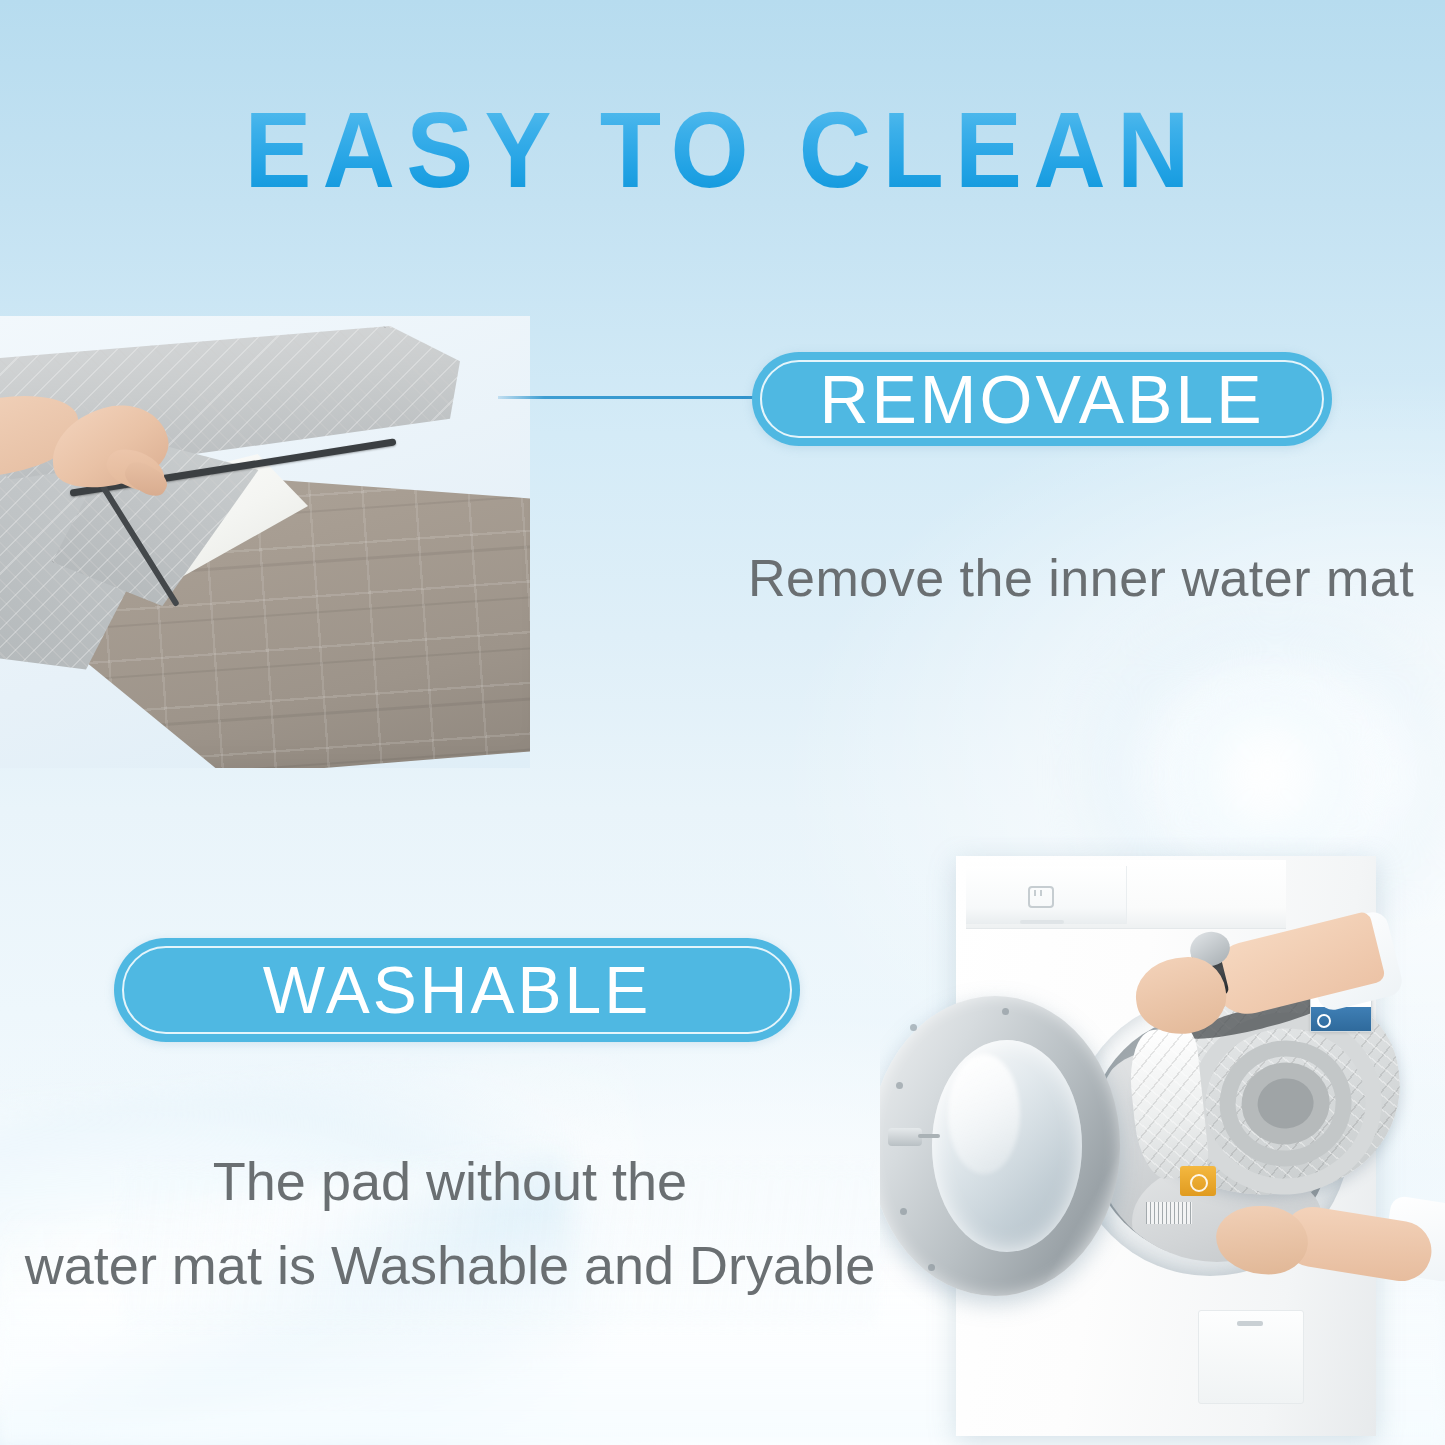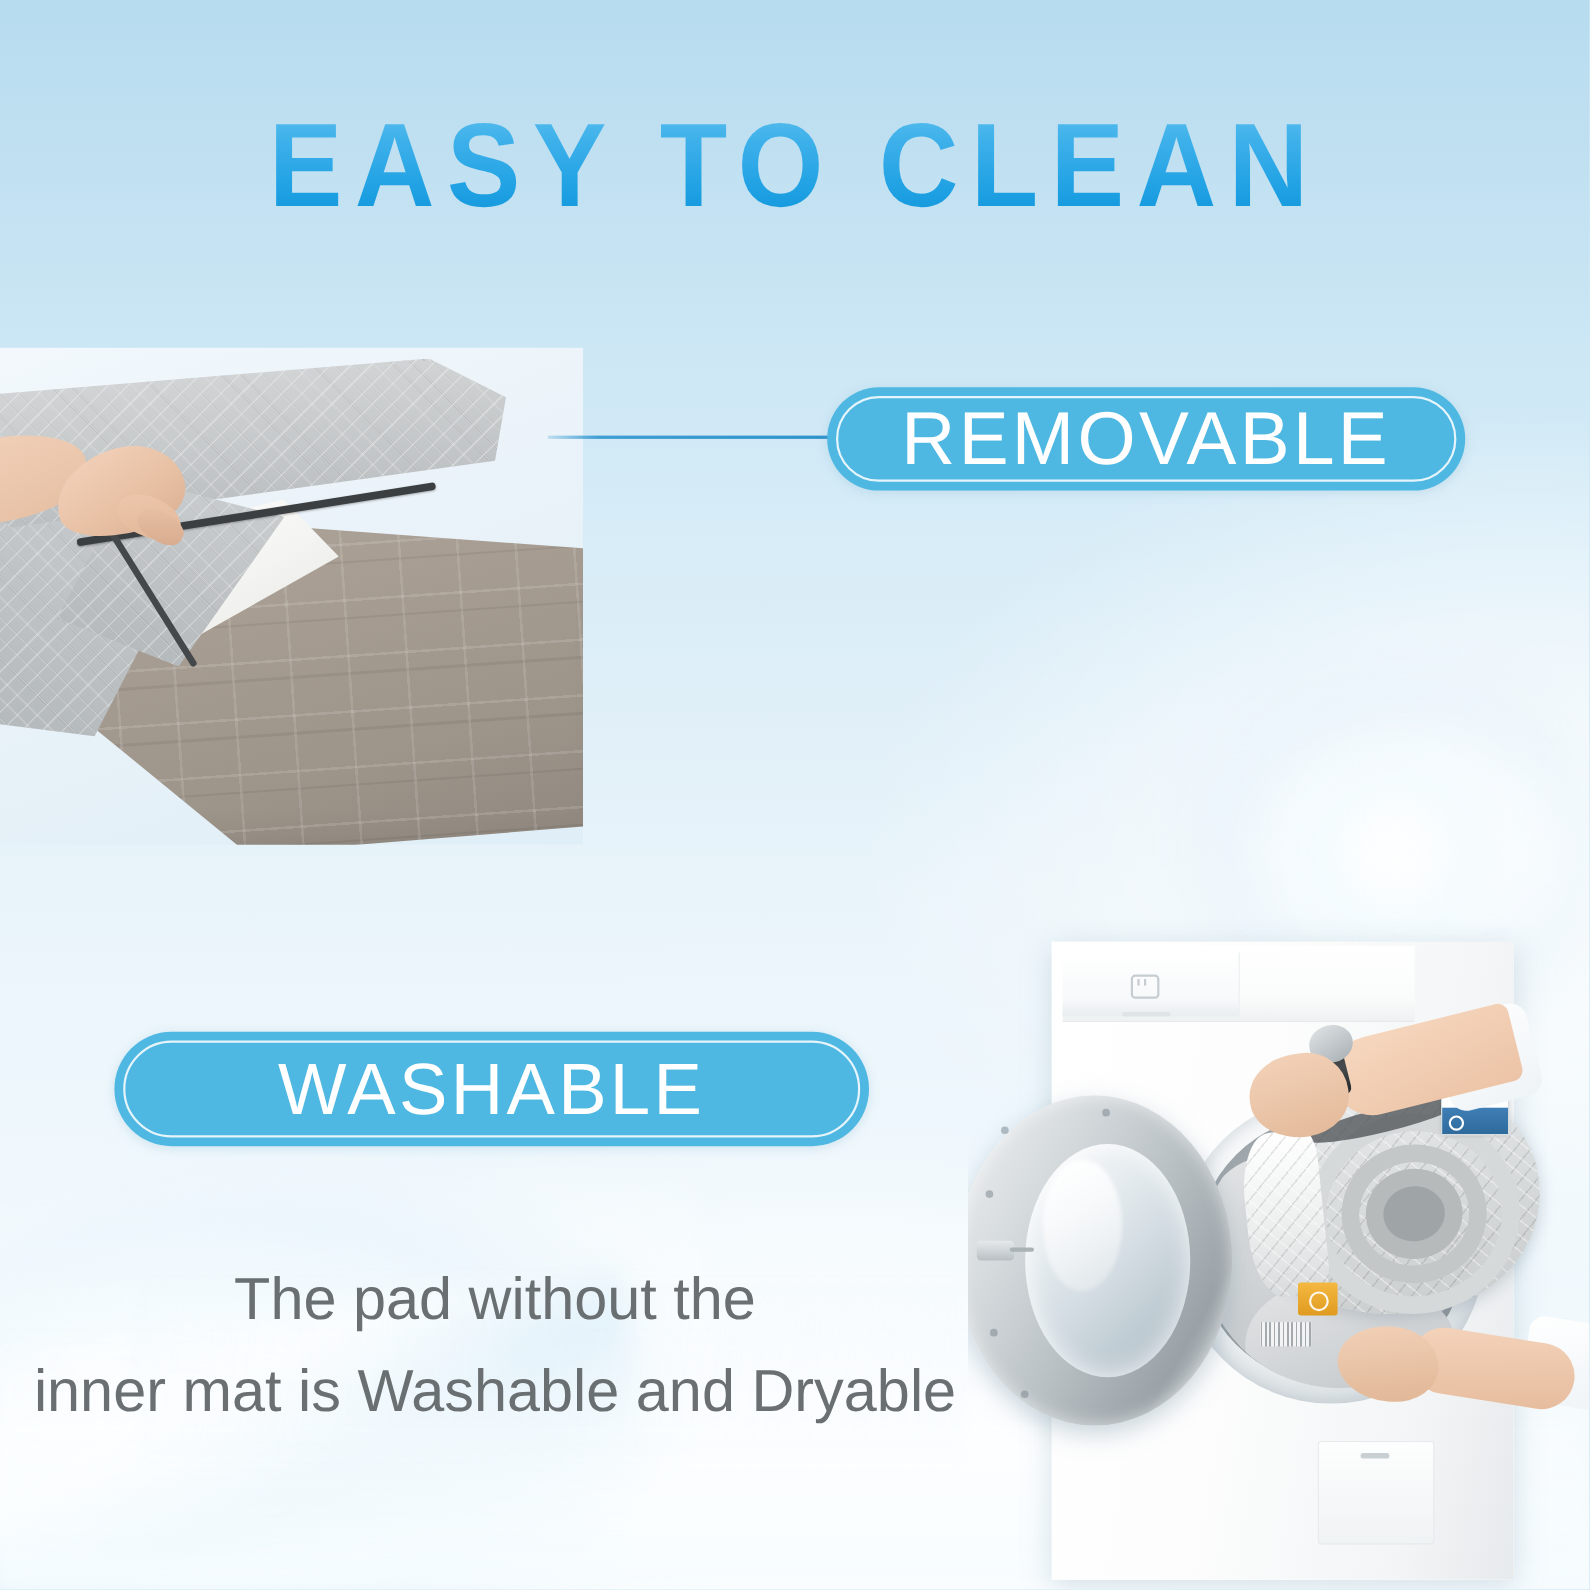--- a/index.html
+++ b/index.html
@@ -90,21 +90,21 @@
   .badge .btxt{
     position:relative;
     color:#ffffff;
     font-weight:normal;
     font-family:"Liberation Sans Narrow","Liberation Sans",sans-serif;
     letter-spacing:3px;
     white-space:nowrap;
   }
   #badge-removable{left:752px;top:352px;width:580px;height:94px;}
   #badge-removable .btxt{font-size:68px;}
-  #badge-washable{left:104px;top:938px;width:686px;height:104px;}
+  #badge-washable{left:114px;top:938px;width:686px;height:104px;}
   #badge-washable .btxt{font-size:66px;}
 
   #connector{
     position:absolute;left:498px;top:396px;width:258px;height:3px;
     background:linear-gradient(90deg, rgba(70,160,215,0.25) 0%, #3e9ed2 18%, #2f93cc 100%);
   }
 
   
   .caption{
     position:absolute;
@@ -490,29 +490,30 @@
     </div>
   </div>
 
   <div id="connector"></div>
 
   <div class="badge" id="badge-removable">
     <span class="inner-stroke"></span>
     <span class="btxt">REMOVABLE</span>
   </div>
 
+  <div class="caption" id="caption-removable">Remove the inner water mat</div>
 
   <div class="badge" id="badge-washable">
     <span class="inner-stroke"></span>
     <span class="btxt">WASHABLE</span>
   </div>
 
   <div class="caption" id="caption-washable">
     <span class="cl">The pad without the</span>
-    <span class="cl">inner mat is Washable and Dryable</span>
+    <span class="cl">water mat is Washable and Dryable</span>
   </div>
 
   <div id="photo-washer">
     <div id="washer-body"></div>
     <div id="washer-top-panel"></div>
     <div id="drawer">
       <span class="logo"></span>
     </div>
     <div id="drawer-handle"></div>
 

